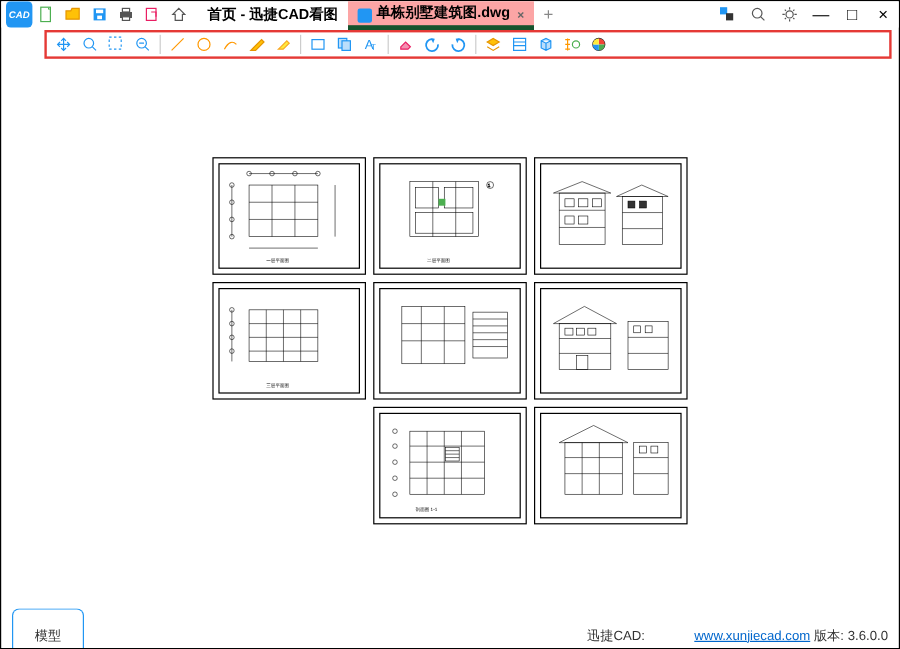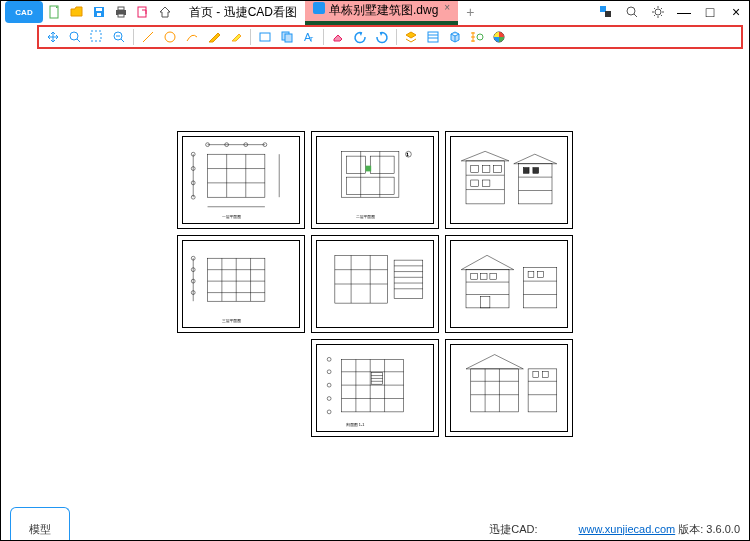--- a/index.html
+++ b/index.html
@@ -1,22 +1,22 @@
 <!DOCTYPE html>
 <html><head>
 <meta charset="utf-8">
 <style>
   * { box-sizing: border-box; margin: 0; padding: 0; }
   body { font-family: "Microsoft YaHei", Arial, sans-serif; font-size: 12px; background: #fff; width: 750px; height: 541px; overflow: hidden; border: 1px solid #000; position: relative; }
   .titlebar { height: 22px; display: flex; align-items: center; padding: 2px 4px; background: #fff; }
-  .titlebar .app-icon { width: 38px; height: 22px; background: #2196f3; border-radius: 4px; display: flex; align-items: center; justify-content: center; color: #fff; font-size: 8px; font-weight: bold; margin-right: 4px; }
+  .titlebar .app-icon { width: 22px; height: 22px; background: #2196f3; border-radius: 4px; display: flex; align-items: center; justify-content: center; color: #fff; font-size: 8px; font-weight: bold; margin-right: 4px; font-style: italic; }
   .titlebar .tb-icons { display: flex; gap: 6px; align-items: center; }
   .titlebar .tb-icon { width: 16px; height: 16px; display: flex; align-items: center; justify-content: center; font-size: 14px; cursor: pointer; }
   .tabs { display: flex; align-items: center; margin-left: 8px; }
-  .tab { padding: 2px 8px; font-size: 12px; display: flex; align-items: flex-start; gap: 4px; cursor: pointer; }
+  .tab { padding: 2px 8px; font-size: 12px; display: flex; align-items: flex-end; gap: 4px; cursor: pointer; font-weight: bold; }
   .tab.active { background: #fca5a5; border-bottom: 4px solid #14532d; }
   .tab-close { font-size: 10px; color: #666; margin-left: 2px; }
   .tab-add { padding: 2px 8px; color: #888; font-size: 14px; cursor: pointer; }
   .titlebar-right { margin-left: auto; display: flex; gap: 8px; align-items: center; }
   .winbtn { width: 18px; height: 18px; display: flex; align-items: center; justify-content: center; font-size: 14px; cursor: pointer; }
   .toolbar { height: 24px; margin: 2px 6px 0 36px; border: 2px solid #e53935; display: flex; align-items: center; padding: 0 4px; gap: 2px; }
   .tool-btn { width: 20px; height: 20px; display: flex; align-items: center; justify-content: center; cursor: pointer; }
   .sep { width: 1px; height: 16px; background: #ccc; margin: 0 2px; }
   .canvas { position: absolute; left: 1px; right: 1px; top: 50px; bottom: 22px; background: #fff; display: flex; align-items: flex-start; justify-content: center; padding-top: 80px; }
   .drawings { display: grid; grid-template-columns: repeat(3, 128px); grid-template-rows: repeat(3, 98px); gap: 6px; }

